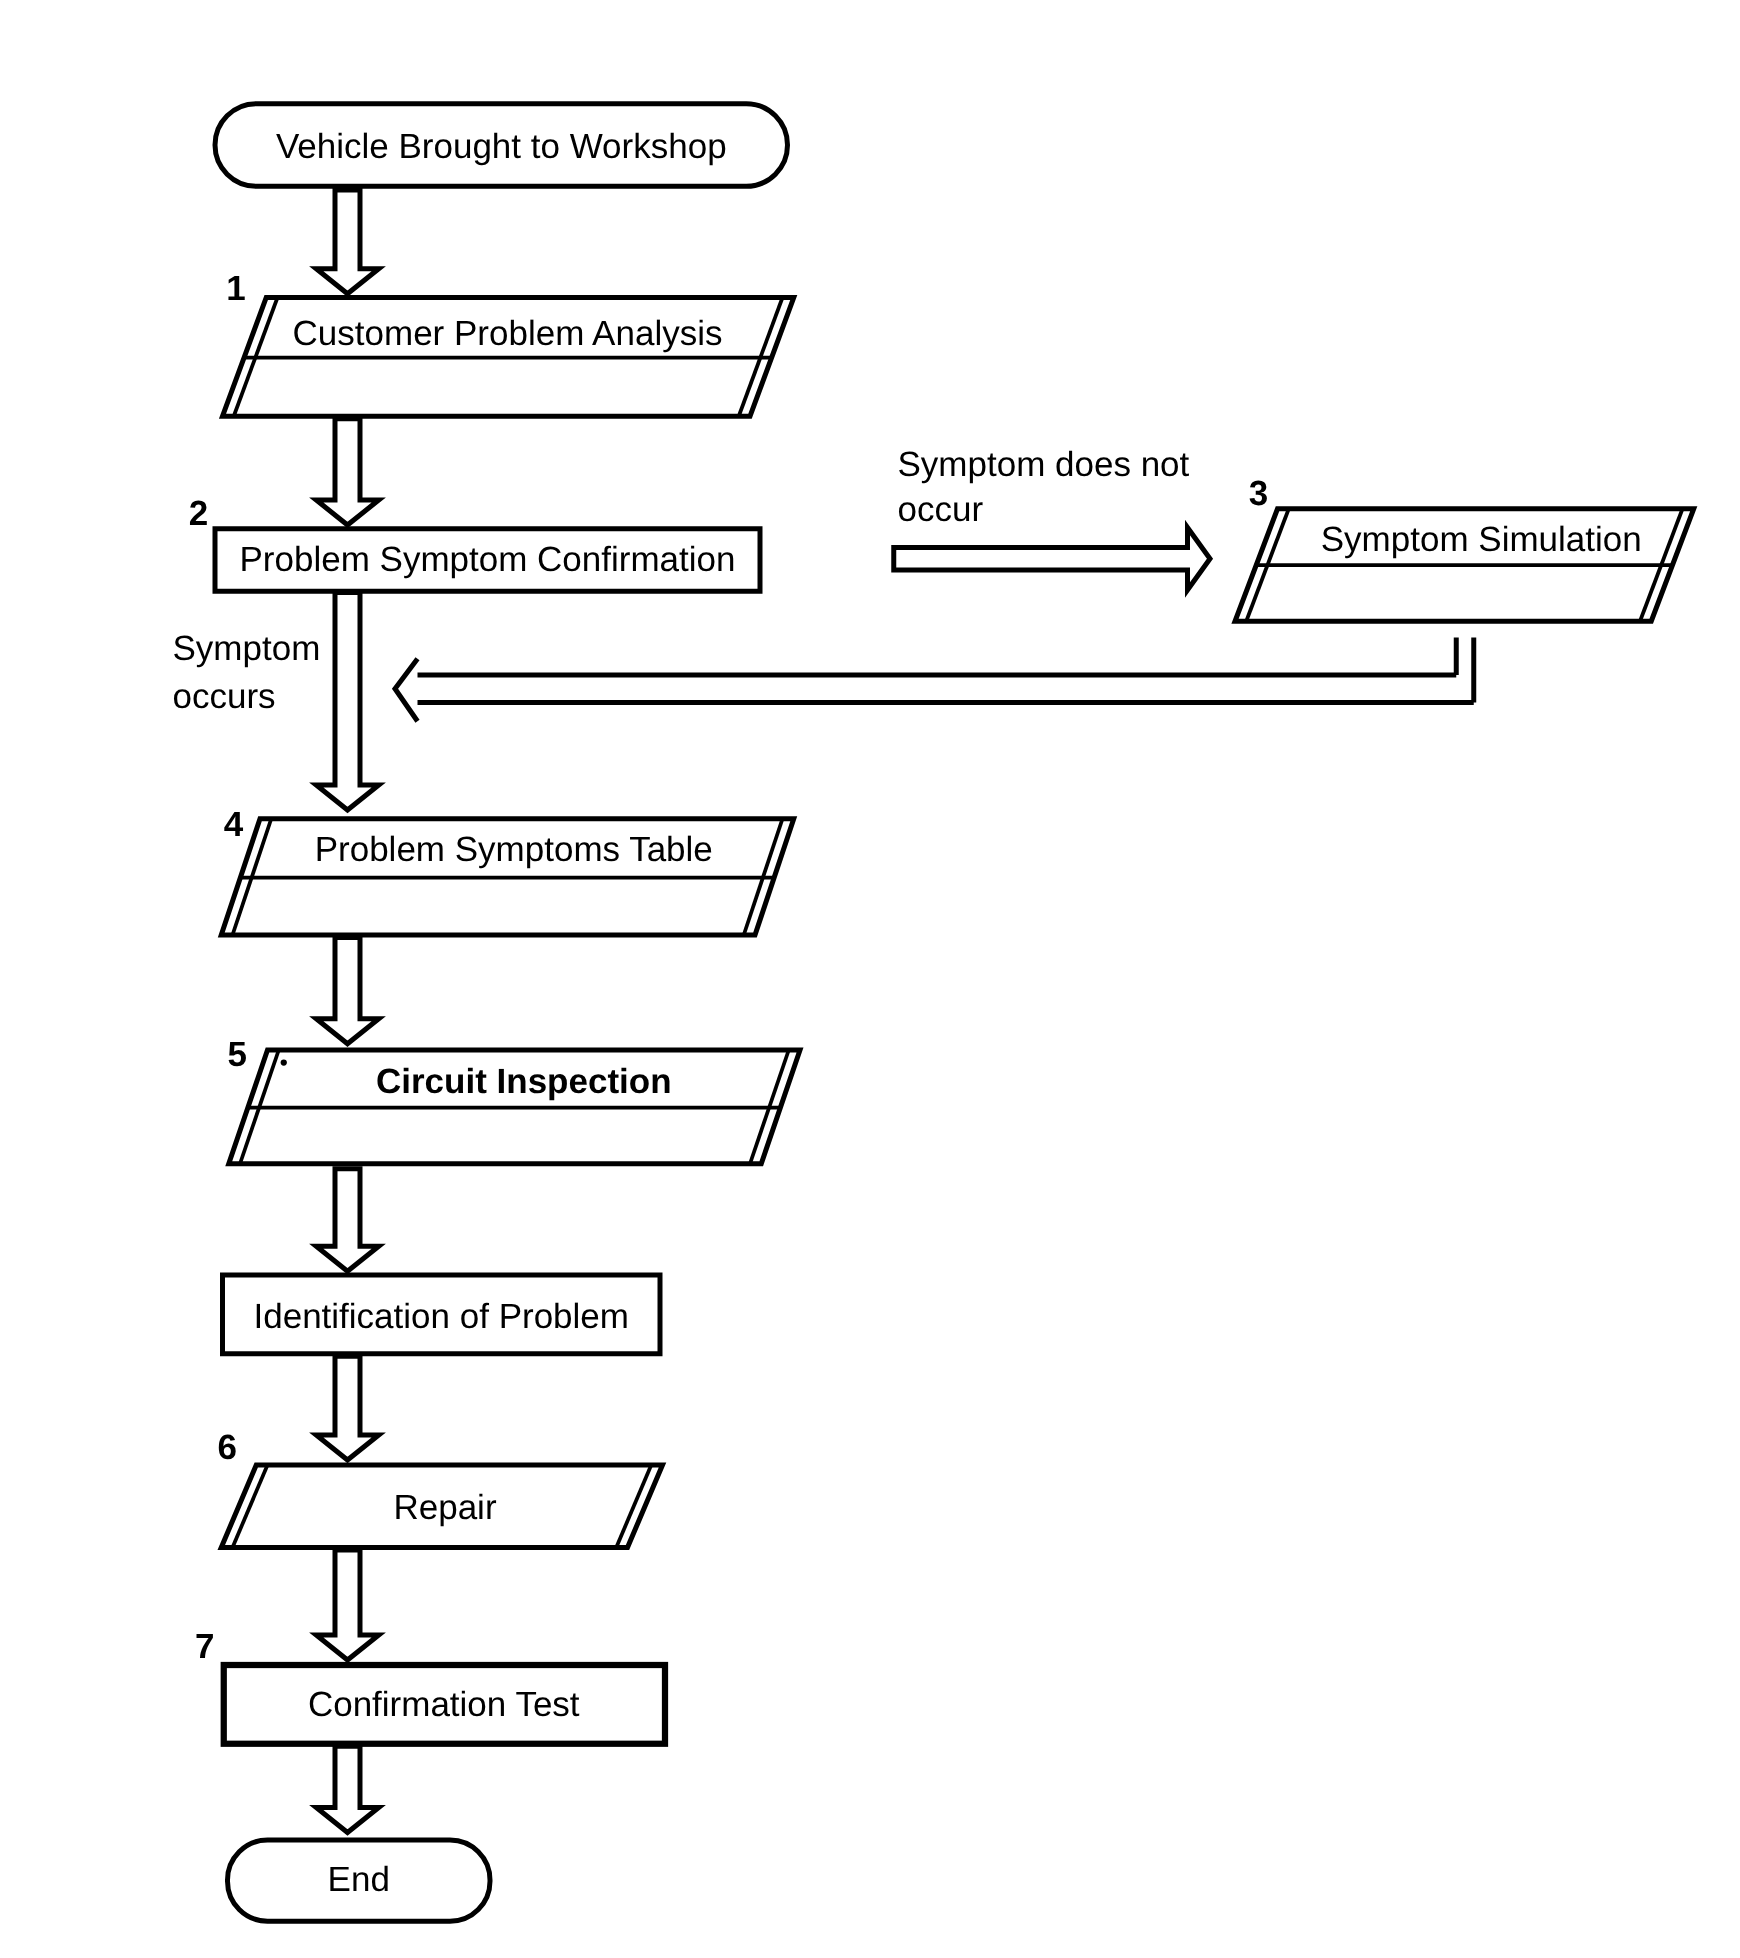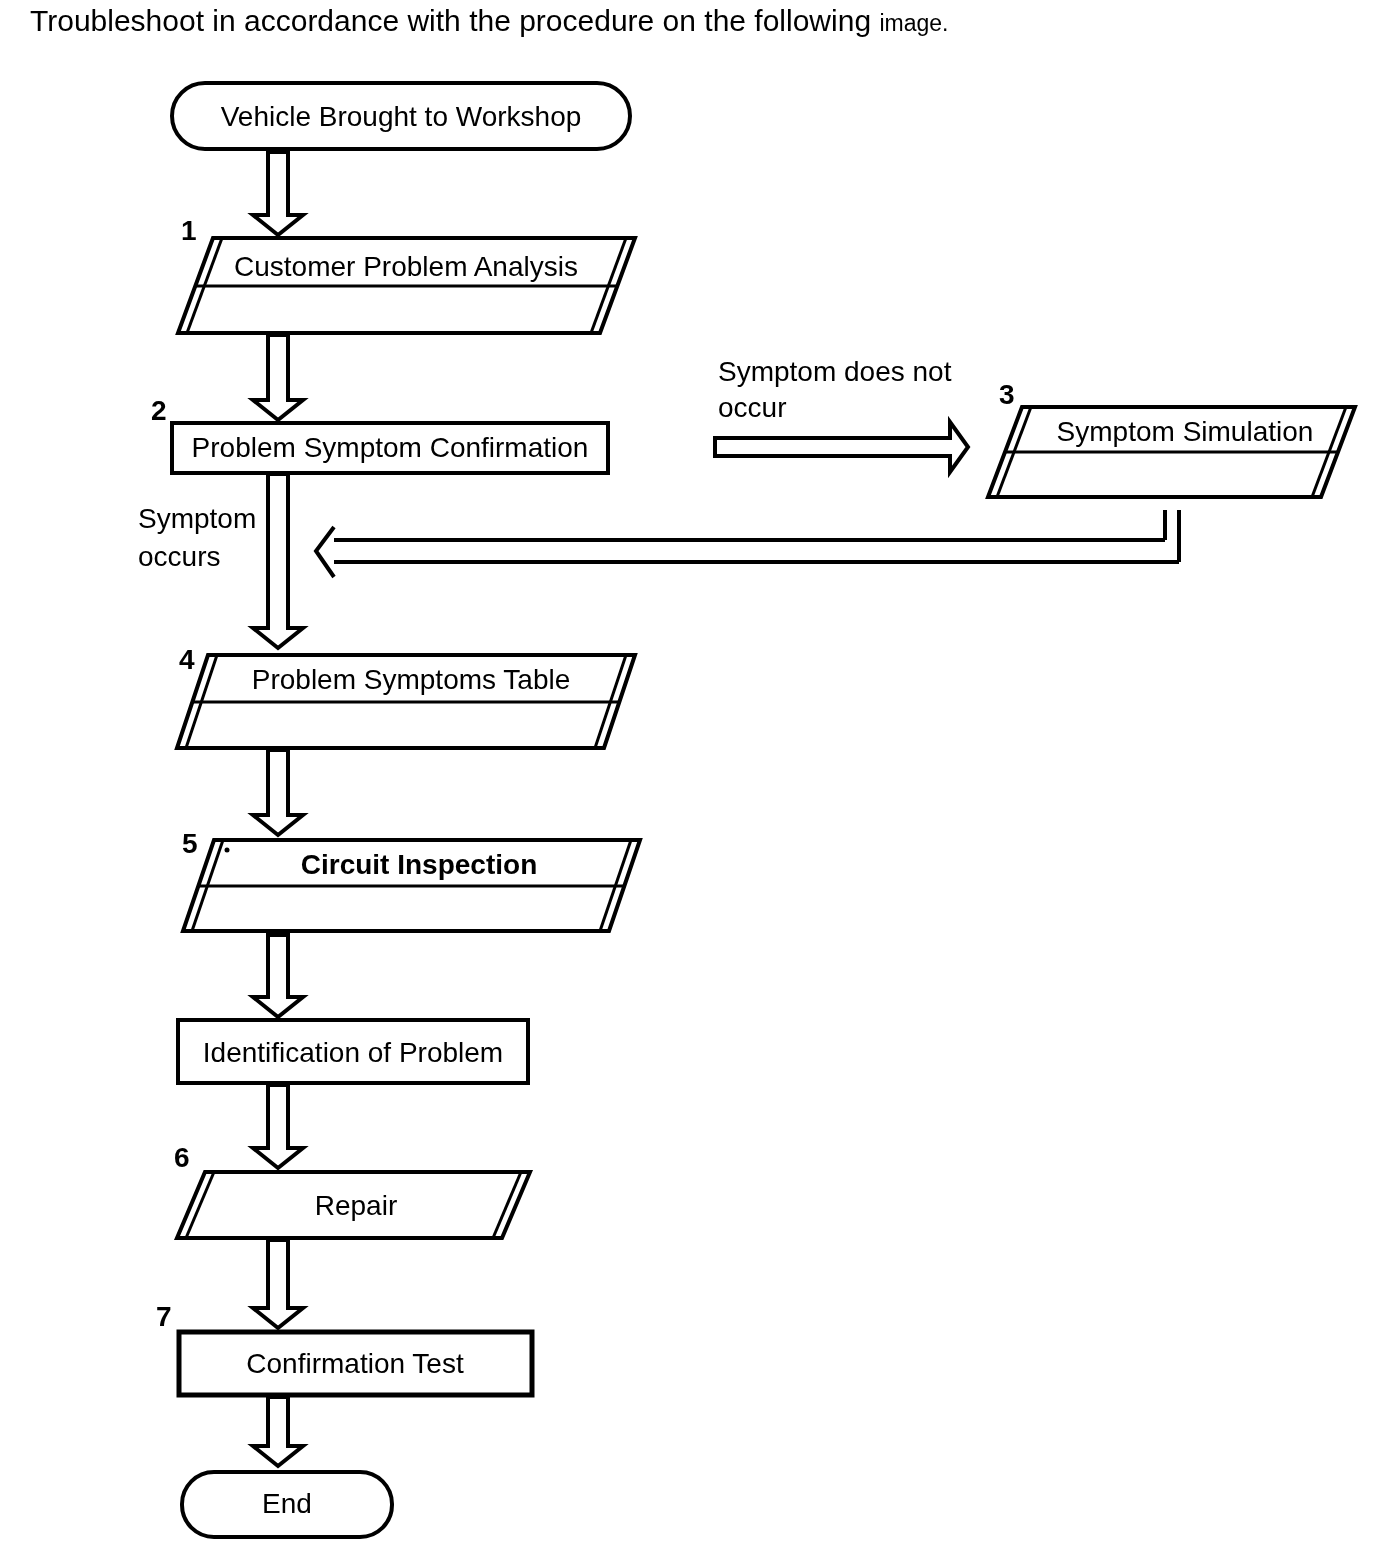--- a/index.html
+++ b/index.html
@@ -65,24 +65,20 @@
   }
   text.c { text-anchor: middle; }
   text.num { font-weight: bold; }
   text.bold { font-weight: bold; }
 </style>
 </head>
 <body>
 
 <div class="page">
 
-  <div class="title-line">
-    <span>Troubleshoot in accordance with the procedure on the following</span>
-    <span class="title-suffix">image.</span>
-  </div>
 
   <svg class="flow" width="1392" height="1566" viewBox="0 0 1392 1566">
 
     <g>
       <rect class="shape" x="172" y="83" width="458" height="66" rx="33" ry="33"></rect>
       <text class="c" x="401" y="126">Vehicle Brought to Workshop</text>
     </g>
 
     <path class="blockarrow" d="M268,152 V215 H253 L278,235 L303,215 H288 V152 Z"></path>
 

